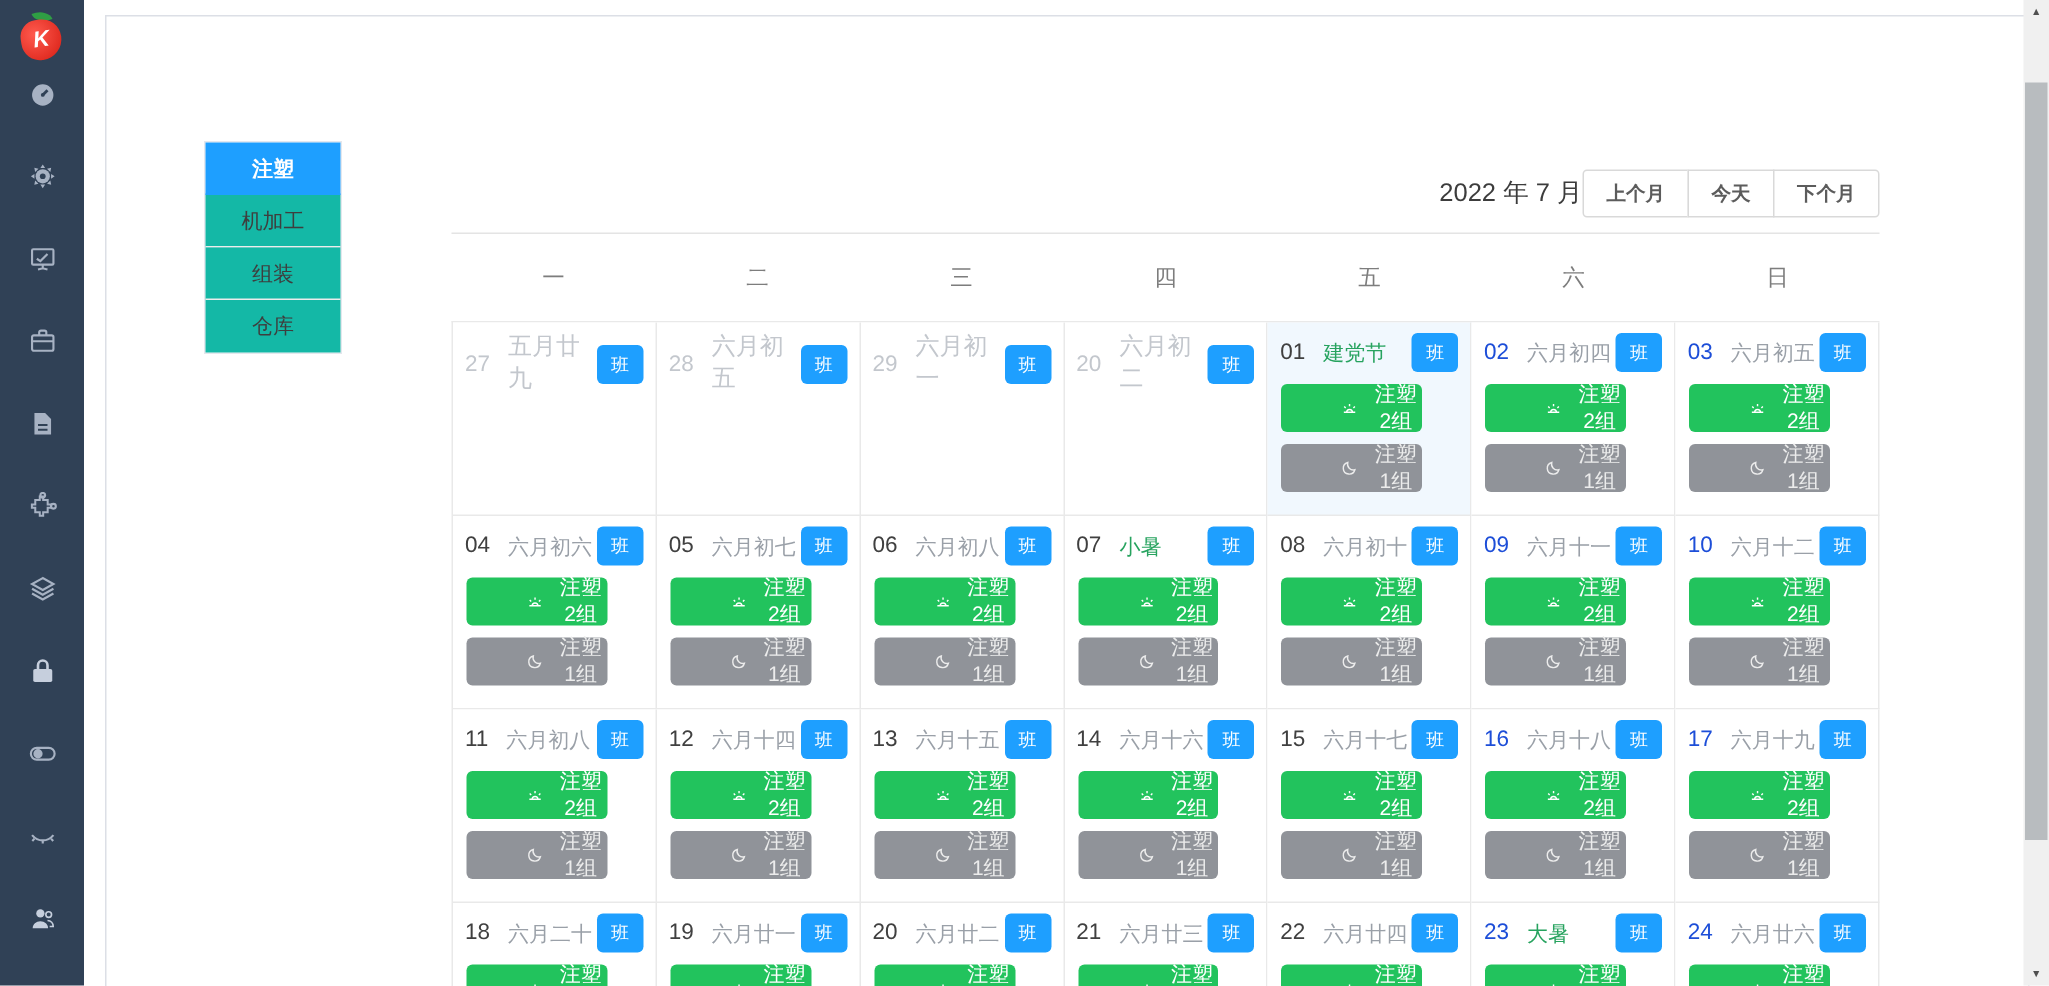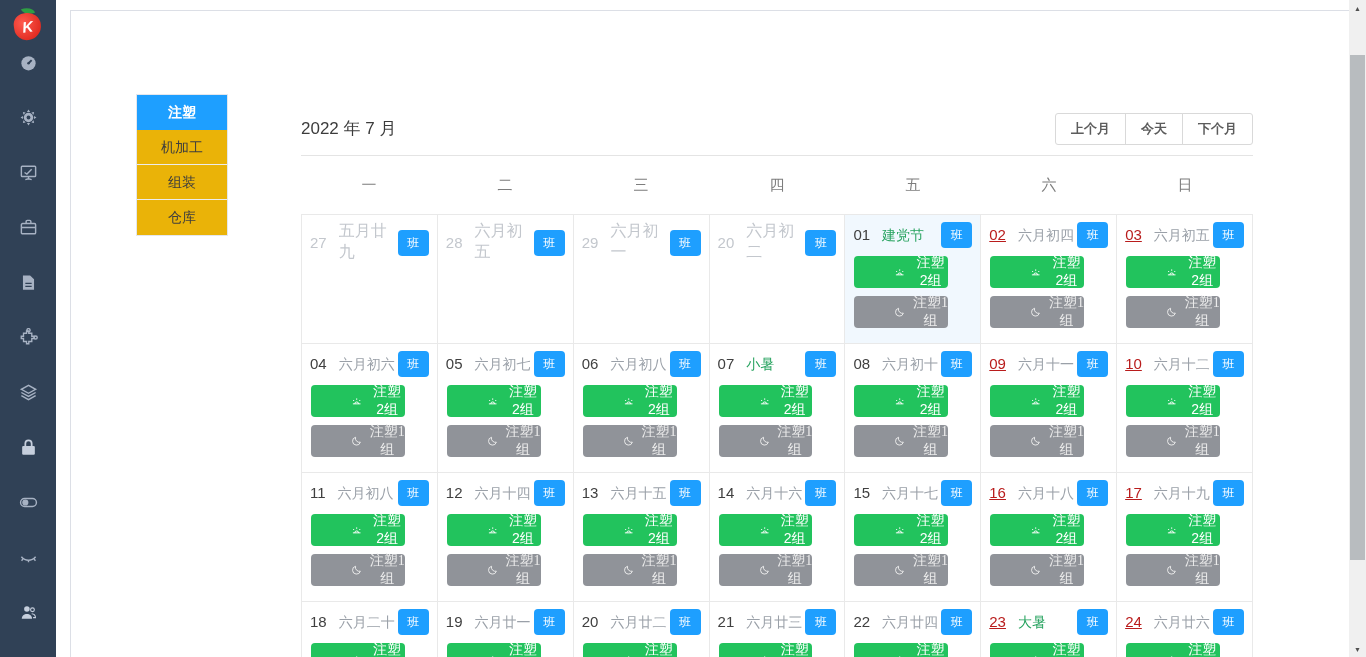--- a/index.html
+++ b/index.html
@@ -36,59 +36,59 @@
   .tabbar { height:39px; background:#f5f7fa; border-bottom:1px solid #e4e7ed; display:flex; }
   .tab { min-width:70px; padding:0 20px; display:flex; align-items:center; justify-content:center;
     font-size:14px; color:#8b939e; cursor:pointer; }
   .tab.active { background:#fff; color:#2a9cf5; border-right:1px solid #dcdfe6;
     border-left:1px solid transparent; height:39px; margin-bottom:-1px; border-bottom:1px solid #fff; }
 
   
   .cat-list { position:absolute; left:65px; top:83px; width:92px; background:#fff;
     border:1px solid #e4e7ed; }
   .cat-item { height:35px; line-height:34px; text-align:center; font-size:14px; color:#3e3e3e;
-    border-bottom:1px solid #ececec; cursor:pointer; background:#eab308; }
+    border-bottom:1px solid #ececec; cursor:pointer; background:#14b8a6; }
   .cat-item:last-child { border-bottom:none; }
   .cat-item.active { background:#1e9fff; color:#fff; font-weight:bold; border-bottom-color:#1e9fff; }
 
   
   .calendar { position:absolute; left:230px; top:99px; width:952px; }
-  .cal-titlebar { height:46px; display:flex; align-items:center; justify-content:space-between;
+  .cal-titlebar { height:46px; display:flex; align-items:center; justify-content:flex-end;
     border-bottom:1px solid #e4e4e4; padding-bottom:8px; }
   .cal-title { font-size:17px; color:#3c3c3c; }
   .btn-group { display:flex; }
   .nav-btn { background:#fff; border:1px solid #d9d9d9; color:#5c5c5c; font-size:13px;
     padding:6px 15px; cursor:pointer; margin-left:-1px;
     font-family:"Liberation Sans","DejaVu Sans",sans-serif;font-weight:bold; }
   .nav-btn:first-child { border-radius:3px 0 0 3px; margin-left:0; }
   .nav-btn:last-child { border-radius:0 3px 3px 0; }
 
   .week-row { display:grid; grid-template-columns:repeat(7,1fr); height:58px; }
   .week-cell { display:flex; align-items:center; justify-content:center; font-size:15px; color:#7d7d7d; }
 
   .grid { display:grid; grid-template-columns:repeat(7,1fr); border-top:1px solid #e9e9e9;
     border-left:1px solid #e9e9e9; }
   .day-cell { height:129px; border-right:1px solid #e9e9e9; border-bottom:1px solid #e9e9e9;
     padding:7px 8px; background:#fff; overflow:hidden; }
   .day-cell.highlight { background:#f1f8fe; }
   .day-head { display:flex; align-items:center; }
   .day-num { font-size:15px; color:#404040; line-height:22px; }
   .day-cell.other .day-num { color:#c3c7cd; }
-  .day-num.red { color:#b91c1c;text-decoration:underline; }
+  .day-num.red { color:#1d4ed8; }
   .day-lunar { font-size:14px; color:#9aa0a8; margin-left:12px; line-height:22px; }
   .day-cell.other .day-lunar { font-size:16px; width:52px; line-height:21px; color:#c3c7cd;font-family:Liberation Mono, monospace; }
   .day-lunar.festival { color:#27a35f; }
   .shift-badge { margin-left:auto; width:31px; height:26px; background:#1e9fff; border-radius:4px;
     color:#fff; font-size:12px; display:flex; align-items:center; justify-content:center; cursor:pointer; }
   .shift-btn { display:flex; align-items:center; justify-content:center; gap:7px;
     width:calc(100% - 25px); height:32px; margin:8px 0 0 1px; border:none; border-radius:4px;
     color:#fff; font-size:14px; font-weight:500; cursor:pointer;
     font-family:"Liberation Sans","DejaVu Sans",sans-serif;padding-left:40px; }
   .shift-btn.day { background:#22c35d; }
-  .shift-btn.night { background:#909399; color:#ececec;font-family:Liberation Serif, serif; }
+  .shift-btn.night { background:#909399; color:#ececec; }
   .shift-btn svg { width:16px; height:16px; }
 </style>
 </head>
 <body>
 
 <aside class="sidebar">
   <div class="logo">
     <span class="leaf"></span>
     <span class="fruit">
         <span>K</span>

